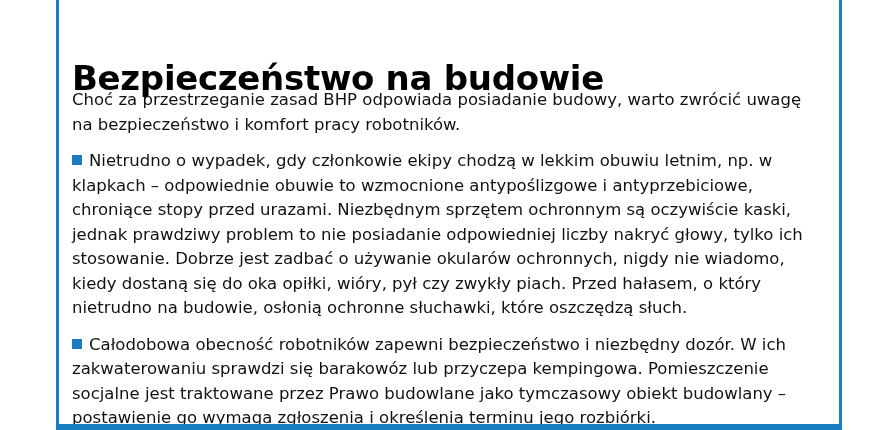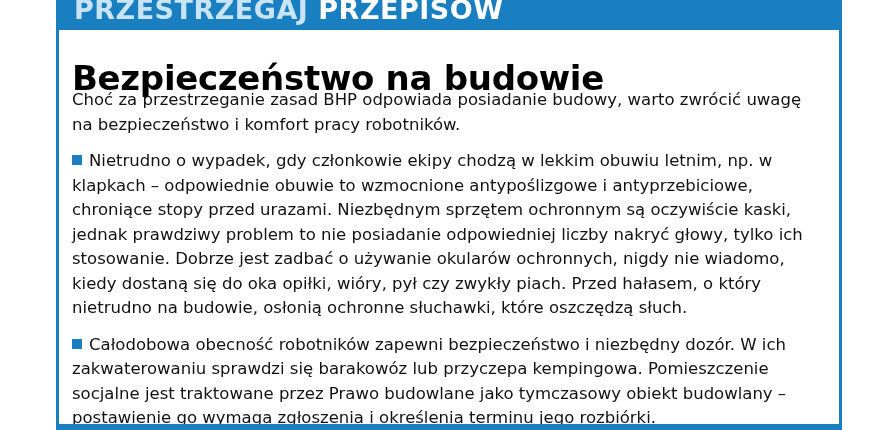--- a/index.html
+++ b/index.html
@@ -113,26 +113,20 @@
     background: #1a7fc1;
   }
 </style>
 </head>
 <body>
 
 <div class="page">
 
   <div class="article-frame"></div>
 
-  <div class="kicker-bar">
-    <div class="kicker-text">
-      <span class="light">PRZESTRZEGAJ</span>
-      <span class="strong">PRZEPISÓW</span>
-    </div>
-  </div>
 
   <h1 class="headline">Bezpieczeństwo na budowie</h1>
 
   <div class="body-copy">
 
     <p class="para">
       <span>Choć za przestrzeganie zasad BHP odpowiada posiadanie budowy, warto zwrócić uwagę na bezpieczeństwo i komfort pracy robotników.</span>
     </p>
 
     <p class="para">

